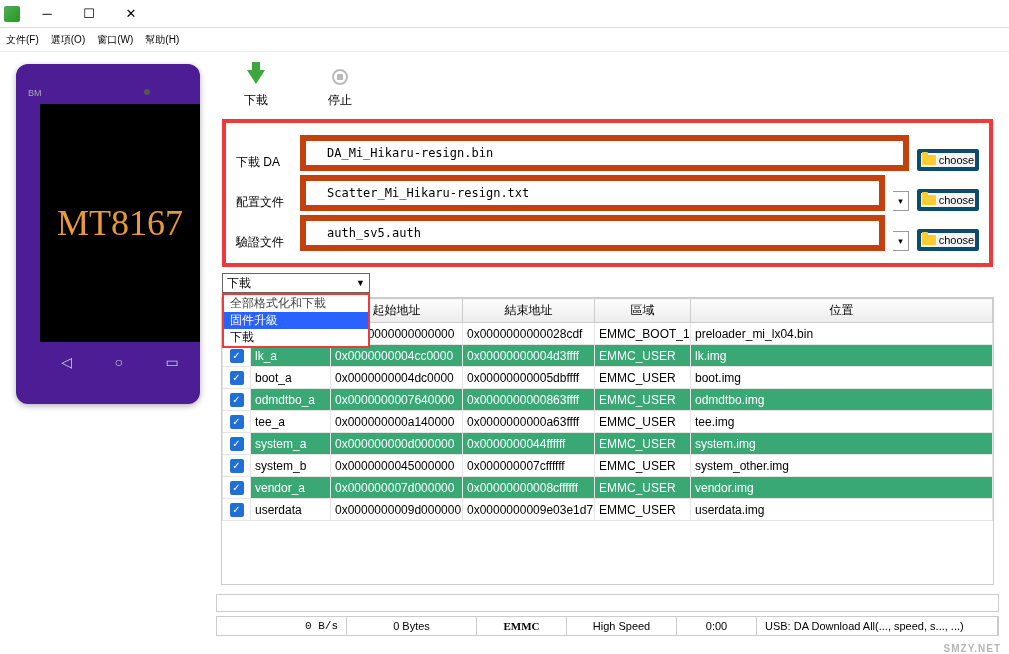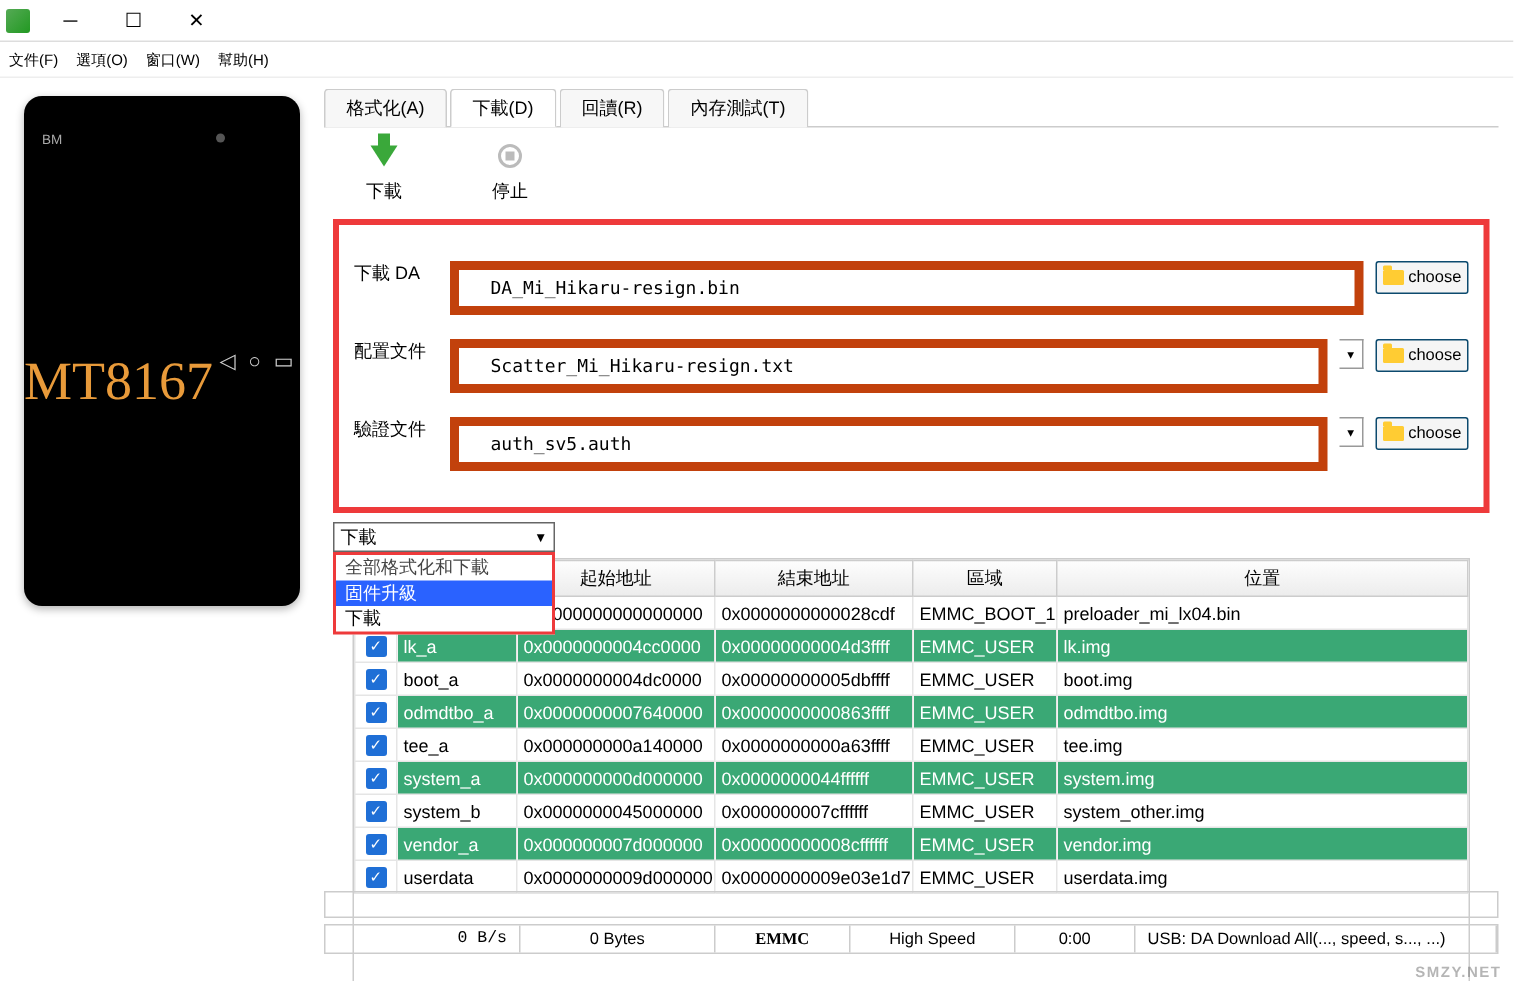--- a/index.html
+++ b/index.html
@@ -9,57 +9,57 @@
 .titlebar .appicon { width: 16px; height: 16px; background: linear-gradient(135deg,#5a5 0%,#292 100%); margin-right: 6px; border-radius: 2px; }
 .titlebar .title { flex: 1; font-size: 12px; }
 .winbtns { display: flex; }
 .winbtn { width: 42px; height: 28px; display: flex; align-items: center; justify-content: center; font-size: 13px; font-family: Arial; }
 
 .menubar { height: 24px; background: #fff; display: flex; align-items: center; padding: 0 6px; gap: 12px; border-bottom: 1px solid #eee; }
 .menubar span { font-size: 10px; }
 
 .main { display: flex; height: 560px; }
 .phone-pane { width: 216px; padding: 12px; display: flex; align-items: flex-start; justify-content: center; }
-.phone { width: 184px; height: 340px; background: #000000; border-radius: 12px; position: relative; display: flex; flex-direction: row; align-items: center; box-shadow: 0 2px 6px rgba(0,0,0,.3); }
+.phone { width: 184px; height: 340px; background: #4c1d95; border-radius: 12px; position: relative; display: flex; flex-direction: column; align-items: flex-end; box-shadow: 0 2px 6px rgba(0,0,0,.3); }
 .phone .brand { position: absolute; top: 24px; left: 12px; color: #aaa; font-size: 9px; }
 .phone .sensor { position: absolute; top: 25px; right: 50px; width: 6px; height: 6px; background: #555; border-radius: 50%; }
 .phone .screen { margin-top: 40px; width: 160px; height: 238px; background: #000; display: flex; align-items: center; justify-content: center; color: #e89a3a; font-size: 36px; font-family: "SimSun", serif; }
 .phone .navbar { margin-top: 12px; width: 160px; display: flex; justify-content: space-around; color: #ccc; font-size: 14px; }
 
 .right-pane { flex: 1; padding: 6px 10px 0 0; }
 .tabs { display: flex; border-bottom: 1px solid #ccc; }
 .tab { padding: 4px 14px 3px; border: 1px solid #ccc; border-bottom: none; margin-right: 2px; background: #f7f7f7; border-radius: 3px 3px 0 0; position: relative; top: 1px; font-size: 12px;}
 .tab.active { background: #fff; border-bottom: 1px solid #fff; }
 
 .toolbar { display: flex; gap: 60px; padding: 8px 28px; }
 .tbtn { display: flex; flex-direction: column; align-items: center; font-size: 12px; gap: 4px; }
 .tbtn .ic { width: 22px; height: 22px; display: flex; align-items: center; justify-content: center; }
 .arrow-down { width: 0; height: 0; border-left: 9px solid transparent; border-right: 9px solid transparent; border-top: 14px solid #3aa83a; position: relative; }
 .arrow-down::before { content:""; position:absolute; top:-22px; left:-4px; width:8px; height:10px; background:#3aa83a;}
 .stop-ic { width: 16px; height: 16px; border: 2px solid #bbb; border-radius: 50%; position: relative; }
 .stop-ic::after { content:""; position:absolute; top:3px; left:3px; width:6px; height:6px; background:#bbb;}
 
 .file-group { border: 4px solid #ee3a3b; padding: 8px 10px; margin: 2px 6px 6px; }
-.frow { display: flex; align-items: flex-start; gap: 8px; margin: 16px 0; }
+.frow { display: flex; align-items: flex-end; gap: 8px; margin: 4px 0; }
 .frow label { width: 56px; font-size: 12px; }
 .frow input.txt { flex: 1; height: 36px; border: 6px solid #c2410c; padding: 0 21px; font-family: "SimSun", monospace; font-size: 12px; }
 .frow .drop { width: 16px; height: 20px; border: 1px solid #999; border-left: none; display:flex;align-items:center;justify-content:center; font-size:9px;}
-.choosebtn { width: 62px; height: 22px; border: 1px solid #0c4a6e; background: #f5f5f5; display: flex; align-items: center; justify-content: center; gap: 3px; font-size: 11px; border-radius: 2px; }
+.choosebtn { width: 62px; height: 22px; border: 4px solid #0c4a6e; background: #f5f5f5; display: flex; align-items: center; justify-content: center; gap: 3px; font-size: 11px; border-radius: 2px; }
 .folder-ic { width: 14px; height: 10px; background: #ffcc33; border-radius: 1px; position: relative; }
 .folder-ic::before { content:""; position:absolute; top:-3px; left:0; width:6px; height:3px; background:#ffcc33; border-radius:1px 1px 0 0;}
 
 .combo-wrap { margin: 4px 6px 0; position: relative; width: 148px; }
 .combo { width: 148px; height: 20px; border: 1px solid #666; padding: 0 4px; font-size: 12px; display:flex; align-items:center; justify-content:space-between; background:#fff;}
 .combo .arr { font-size: 9px; }
 .combo-pop { position: absolute; top: 20px; left: 0; width: 148px; border: 1px 1px 2px 2px solid #999; border:1px solid #999; border-top:2px solid #ee3a3b; border-left:2px solid #ee3a3b; border-right:2px solid #ee3a3b; border-bottom:2px solid #ee3a3b; background: #fff; z-index: 10; }
 .combo-pop .opt { padding: 0 6px; font-size: 12px; }
 .combo-pop .opt.sel { background: #2a62ff; color: #fff; }
 .combo-pop .opt.partial { color:#444; }
 
-.table-wrap { margin: 4px 19px; border: 1px solid #ccc; height: 288px; overflow: hidden; }
+.table-wrap { margin: 4px 5px; border: 1px solid #ccc; height: 288px; overflow: hidden; }
 table { width: 100%; border-collapse: collapse; font-size: 12px; table-layout: fixed; }
 th { background: linear-gradient(#fdfdfd,#ececec); border: 1px solid #ccc; padding: 3px 4px; font-weight: normal; text-align: center; height: 22px;}
 td { border: 1px solid #e5e5e5; padding: 2px 4px; height: 22px; white-space: nowrap; overflow: hidden; }
 tr.green td { background: #3aa875; color: #fff; }
 tr.green td.chkcell { background: #fff; }
 td.chkcell { width: 26px; text-align: center; background:#fff;}
 .chk { width: 14px; height: 14px; background: #1f6fd6; border-radius: 2px; display: inline-flex; align-items: center; justify-content: center; color: #fff; font-size: 10px; }
 col.c1{width:28px} col.c2{width:80px} col.c3{width:132px} col.c4{width:132px} col.c5{width:96px} col.c6{width:auto}
 
 .statusbar { position: absolute; bottom: 18px; left: 216px; right: 10px; height: 20px; border: 1px solid #ccc; display: flex; font-size: 11px; }
@@ -101,26 +101,20 @@
       <div class="screen">MT8167</div>
       <div class="navbar">
         <span>◁</span>
         <span>○</span>
         <span>▭</span>
       </div>
     </div>
   </div>
 
   <div class="right-pane">
-    <div class="tabs">
-      <div class="tab">格式化(A)</div>
-      <div class="tab active">下載(D)</div>
-      <div class="tab">回讀(R)</div>
-      <div class="tab">內存測試(T)</div>
-    </div>
 
     <div class="toolbar">
       <div class="tbtn">
         <div class="ic">
             <div class="arrow-down"></div>
           </div>
         <span>下載</span>
       </div>
       <div class="tbtn">
         <div class="ic">

